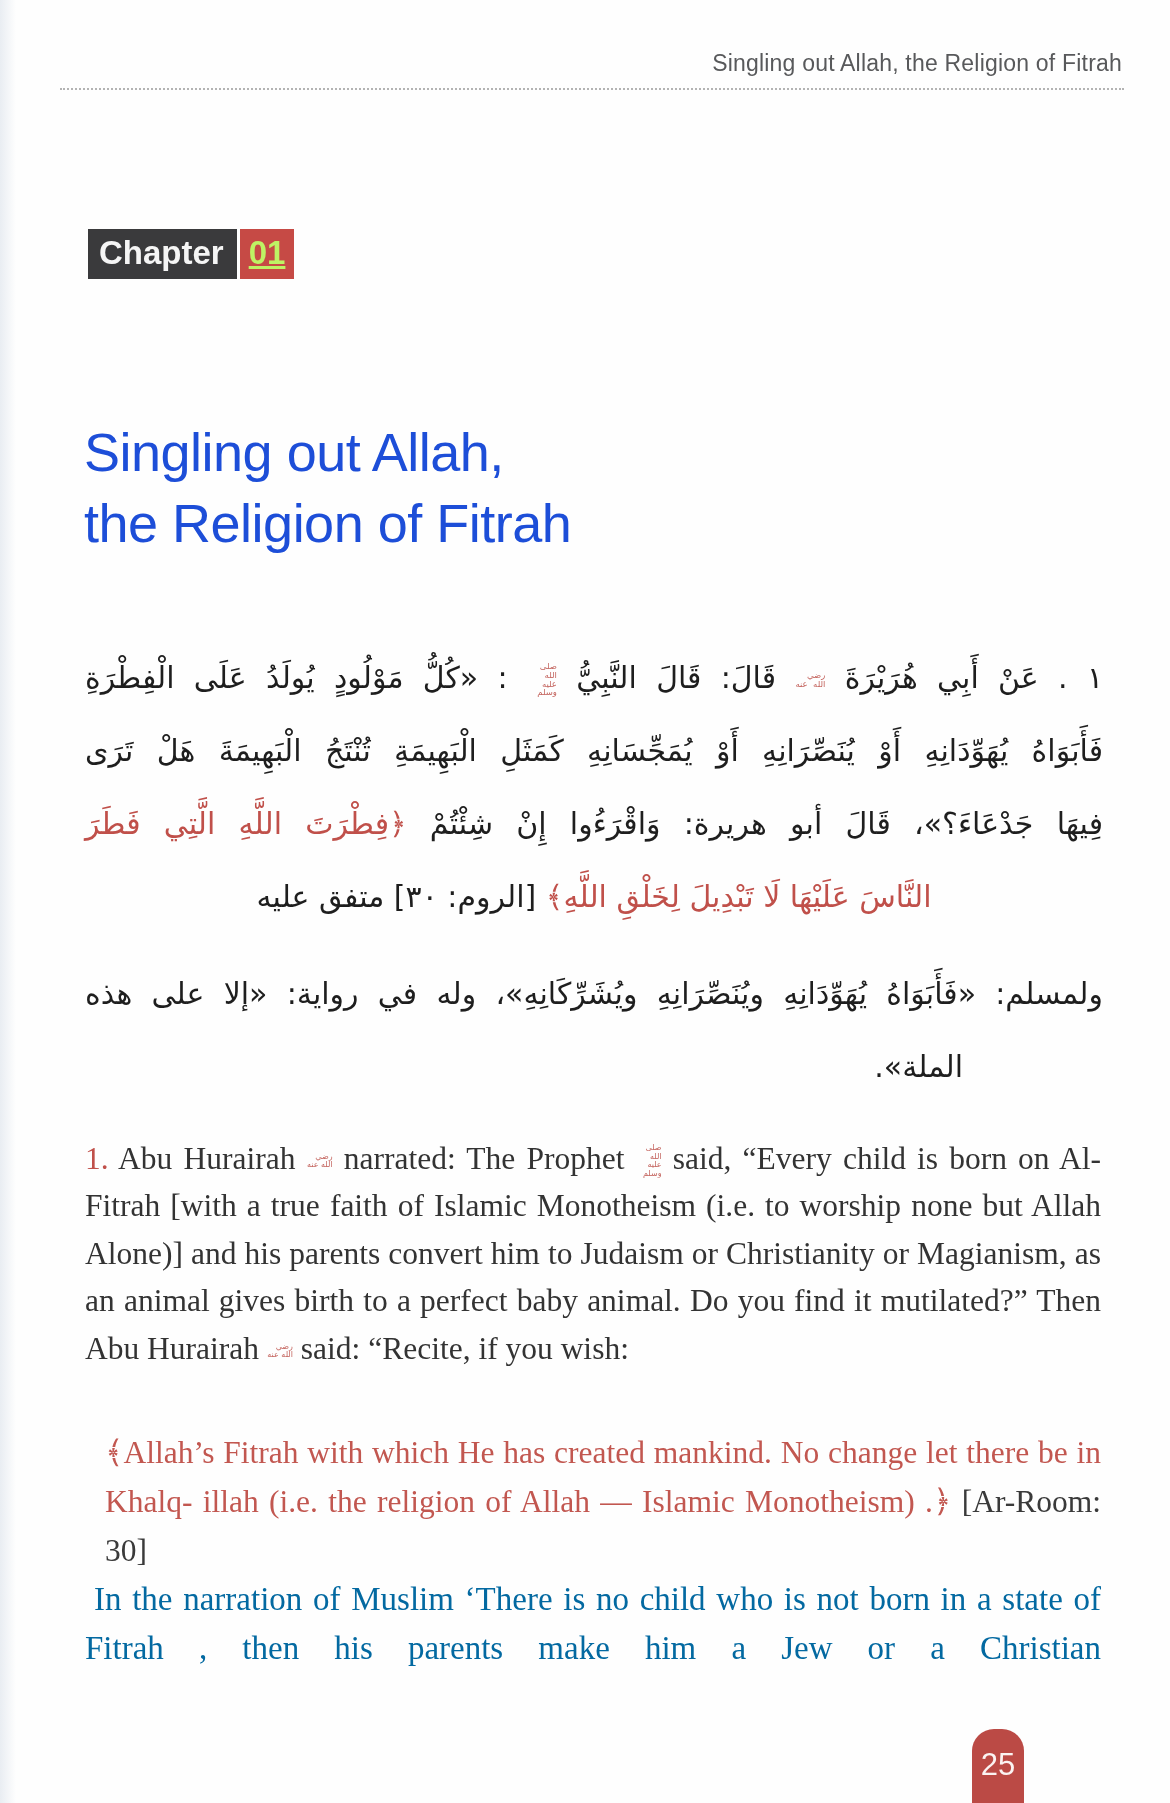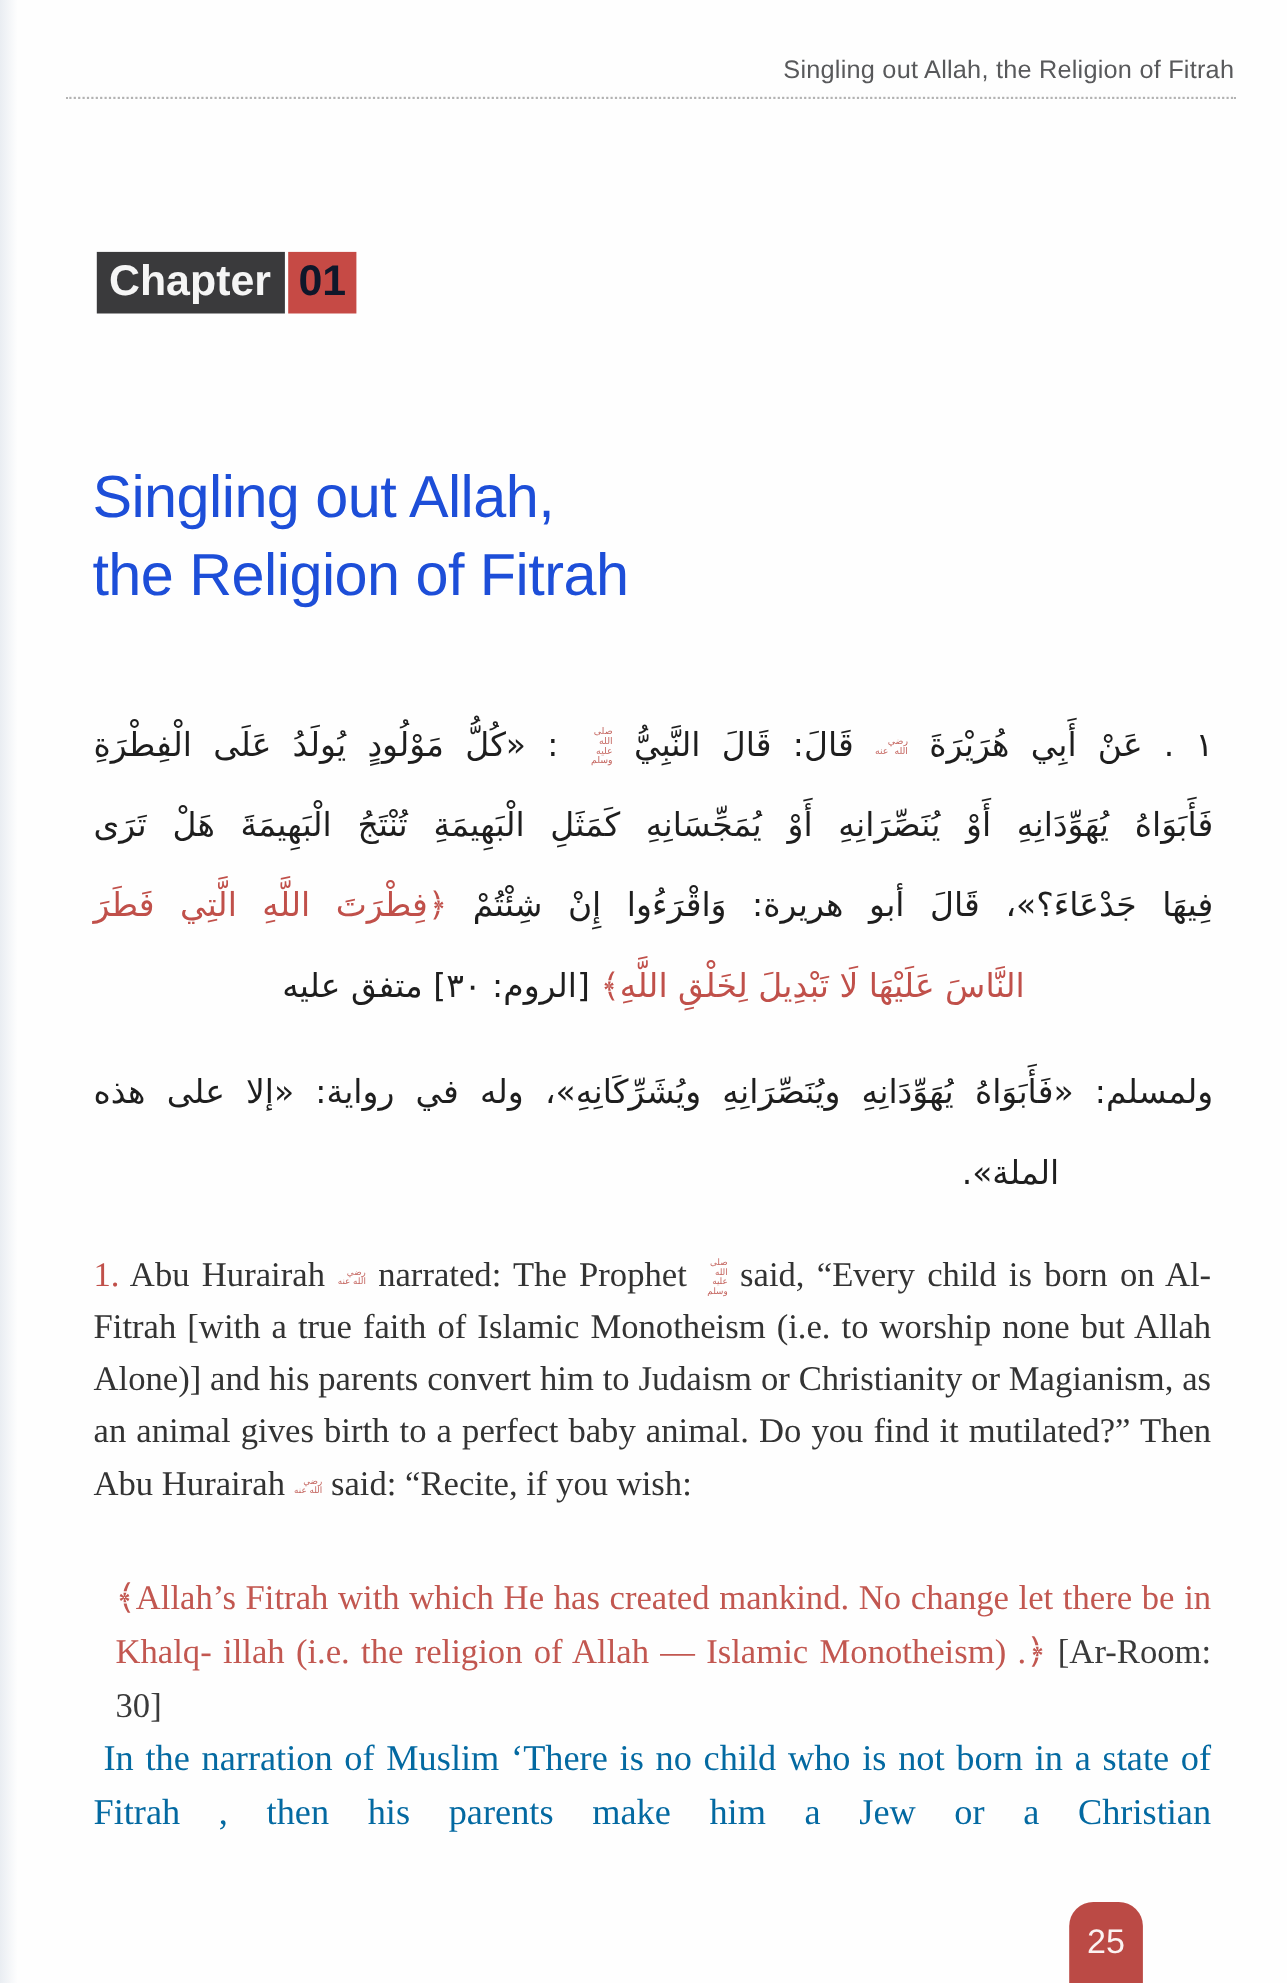--- a/index.html
+++ b/index.html
@@ -25,29 +25,30 @@
   }
   .dotted-rule{
     position:absolute;top:88px;left:60px;right:84px;height:0;
     border-top:2px dotted #b3b3b3;
   }
   
   .chapter-badge{
     position:absolute;left:88px;top:229px;
     display:flex;gap:3px;
     font-family:"Liberation Sans","DejaVu Sans",sans-serif;
-    font-weight:700;font-size:39px;line-height:1;
+    font-weight:700;font-size:33px;line-height:1;
   }
   .chapter-badge .dark{
     background:#3a3a3c;color:#f5f5f5;
     padding:7px 13px 10px 11px;
   }
   .chapter-badge .red{
-    background:#c64a45;color:#0f172a;
+    background:#c64a45;color:#bef264;
     padding:7px 9px 10px 9px;
+    text-decoration:underline;
   }
   
   .chapter-title{
     position:absolute;left:84px;top:381px;
     font-family:"Liberation Sans","DejaVu Sans",sans-serif;
     font-weight:400;font-size:54px;line-height:71px;
     color:#1d4ed8;letter-spacing:-0.5px;
   }
   
   .arabic-block{
@@ -86,21 +87,21 @@
   .quote-ref{color:#3a3a3a;}
   .para2{
     position:absolute;left:85px;right:107px;top:1542px;
     font-size:33px;line-height:49px;
     text-align:justify;text-align-last:justify;
     color:#0369a1;text-indent:9px;
   }
   
   .page-badge{
     position:absolute;left:972px;top:1729px;
-    width:67px;height:74px;
+    width:52px;height:74px;
     background:#bb4a45;border-radius:22px 22px 0 0;
     display:flex;align-items:flex-start;justify-content:center;
     font-family:"Liberation Sans","DejaVu Sans",sans-serif;
     font-size:31px;color:#fbf3f2;padding-top:0;
   }
   .page-badge span{margin-top:18px;}
 </style>
 </head>
 <body>
 

